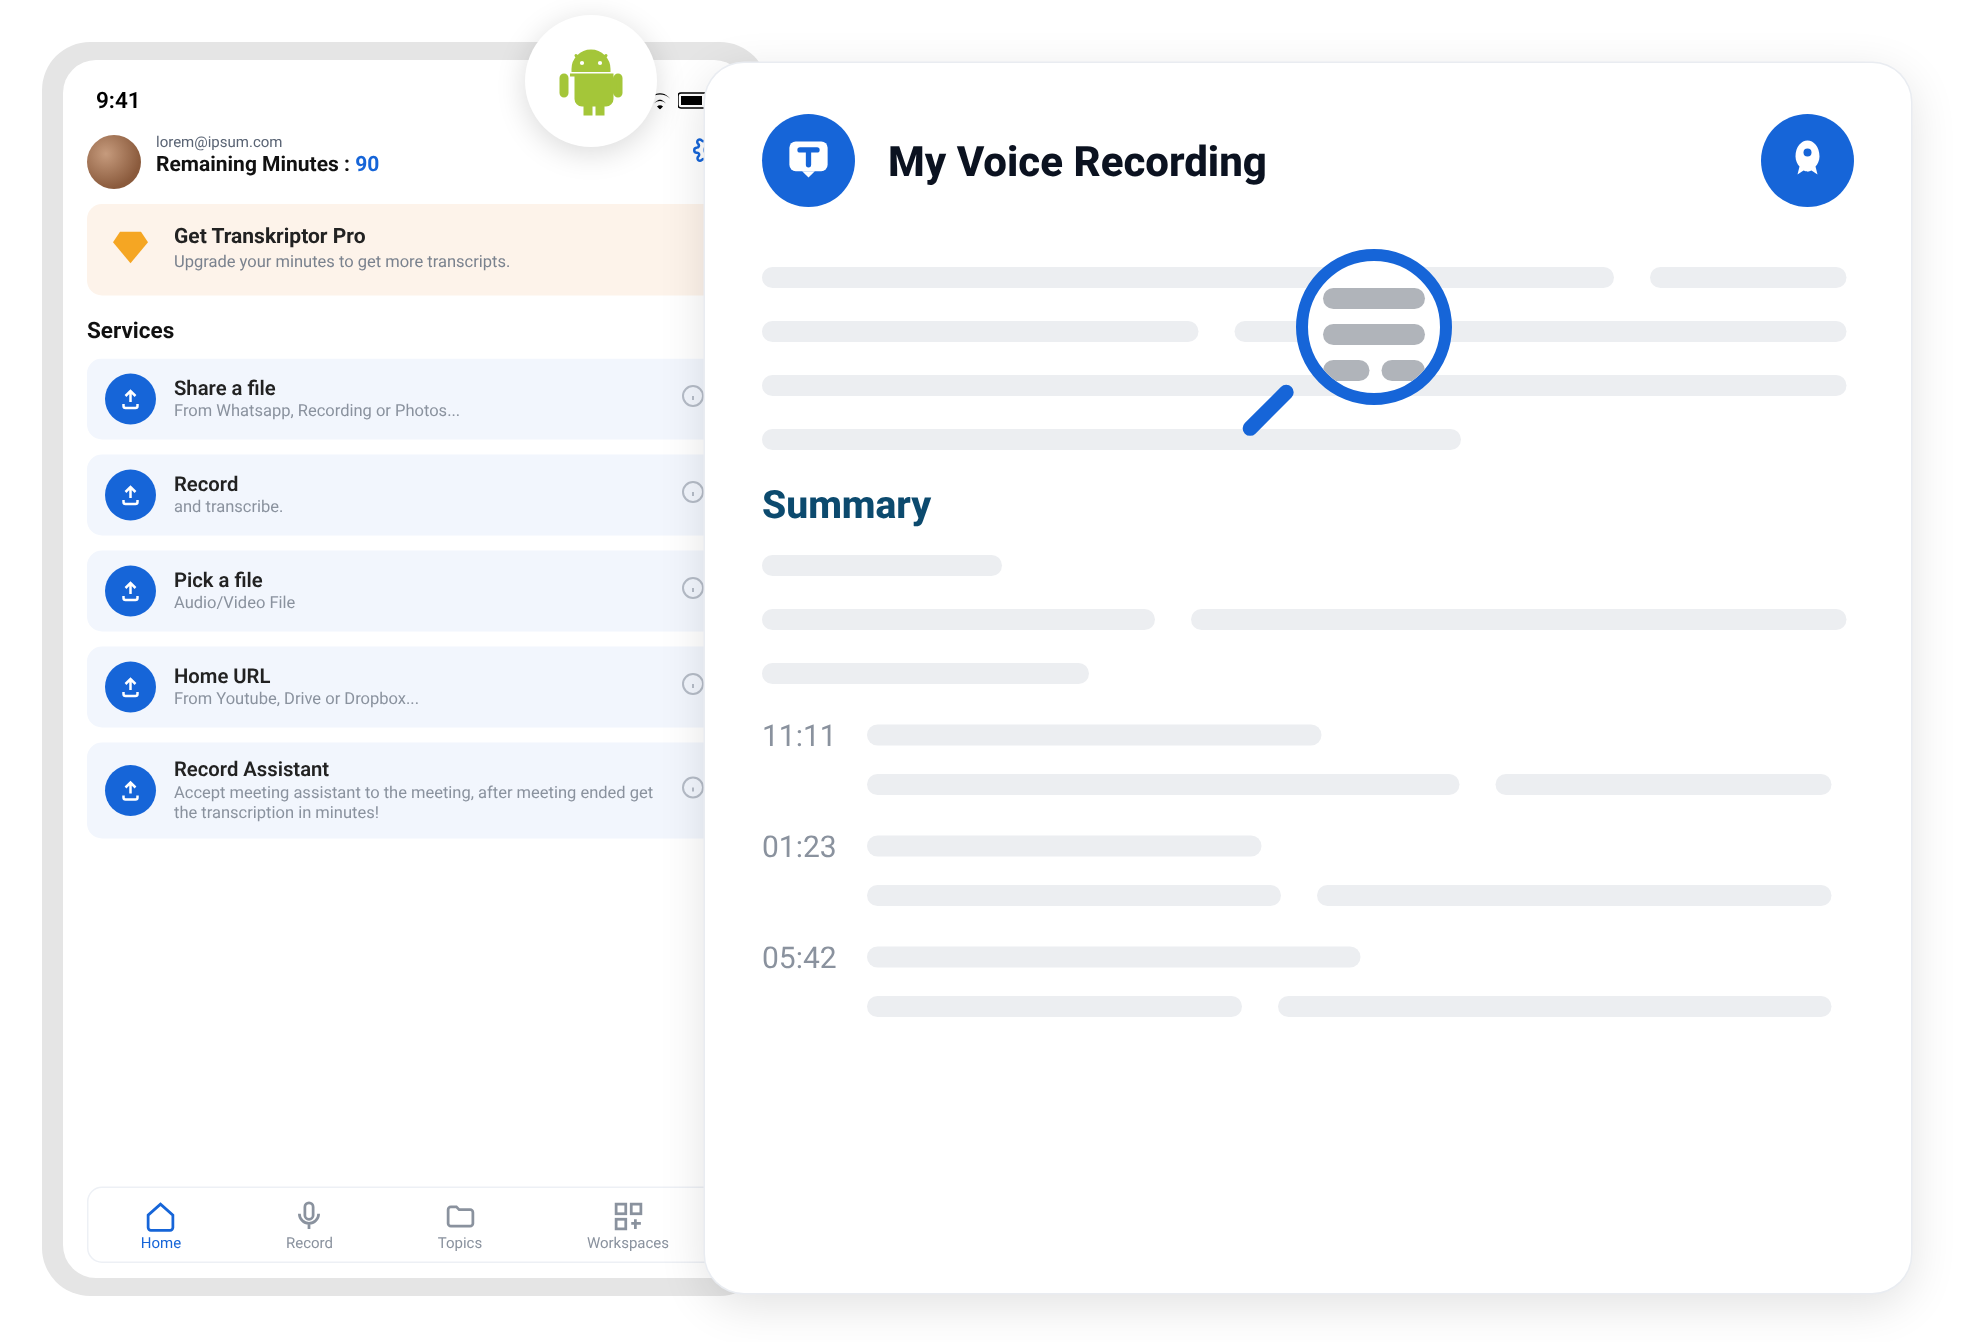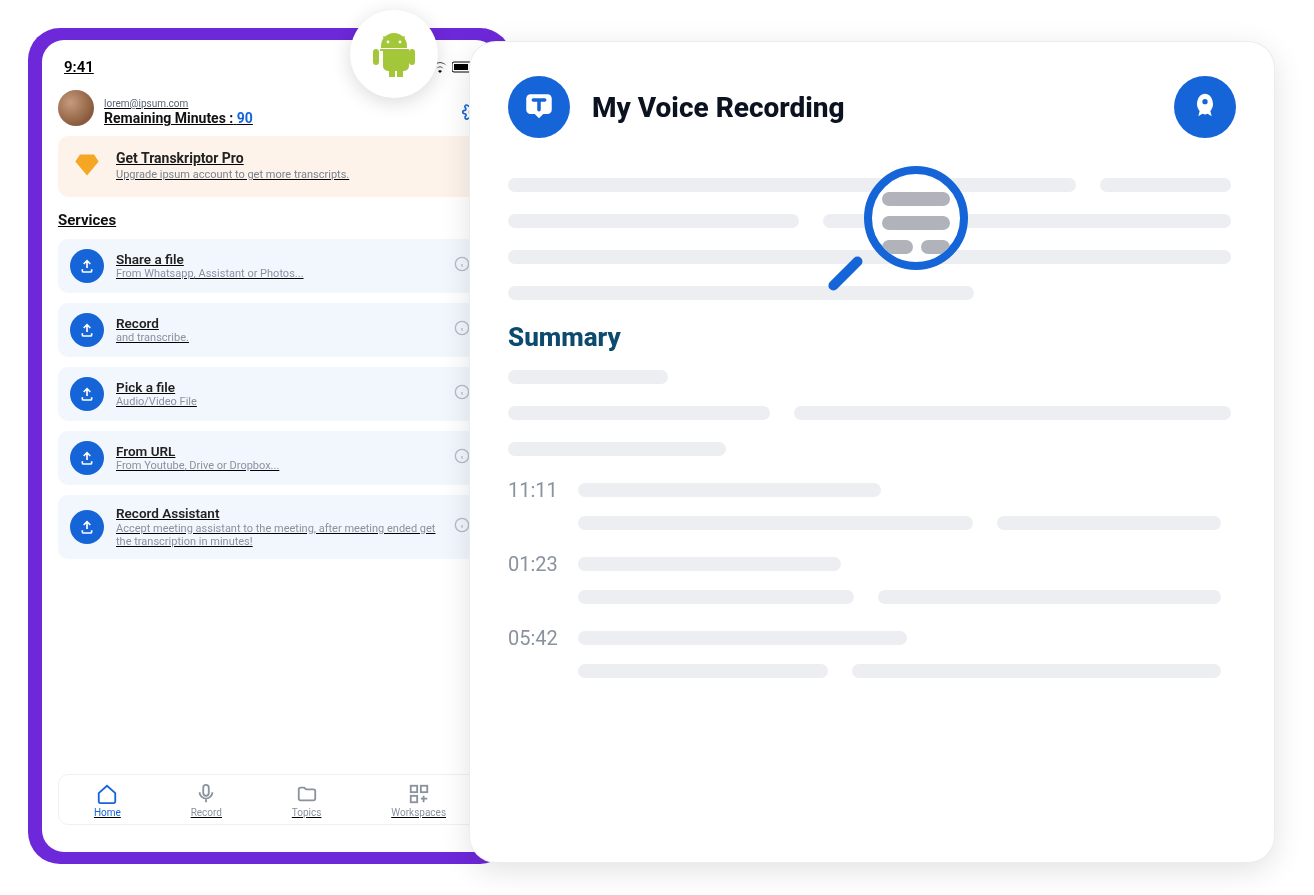--- a/index.html
+++ b/index.html
@@ -10,24 +10,23 @@
     height: 895px;
     position: relative;
   }
   
   .phone-frame {
     position: absolute;
     left: 28px;
     top: 28px;
     width: 484px;
     height: 836px;
-    background: #6d28d9;
+    background: #e5e5e5;
     border-radius: 32px;
     padding: 12px 14px;
-    text-decoration: underline;
   }
   .phone-screen {
     width: 100%;
     height: 100%;
     background: #fff;
     border-radius: 22px;
     padding: 14px 16px 0 16px;
     display: flex;
     flex-direction: column;
     overflow: hidden;
@@ -38,21 +37,21 @@
     justify-content: space-between;
     align-items: center;
     font-size: 15px;
     font-weight: 600;
     color: #000;
     padding: 4px 6px 10px 6px;
   }
   .status-right { display:flex; gap:4px; align-items:center; }
   .profile-row {
     display:flex;
-    align-items:flex-end;
+    align-items:flex-start;
     gap:10px;
     padding: 4px 0 10px 0;
   }
   .avatar {
     width:36px; height:36px; border-radius:50%;
     background: radial-gradient(circle at 35% 35%, #c69b7d 0%, #8a5a3c 70%);
   }
   .profile-text { flex:1; line-height:1.15; }
   .email { font-size:10px; color:#5a6474; }
   .remaining { font-size:14px; font-weight:700; color:#111; }
@@ -90,21 +89,21 @@
     color:#fff;
     flex-shrink:0;
   }
   .svc-text { flex:1; line-height:1.25; }
   .svc-title { font-size:13.5px; font-weight:600; color:#222; }
   .svc-sub { font-size:11px; color:#8a929e; }
   .info-icon { color:#b5bcc7; }
   .tabbar {
     border:1px solid #edf0f5;
     border-radius:10px;
-    margin:12px 0 27px 0;
+    margin:12px 0 10px 0;
     display:flex;
     justify-content:space-around;
     padding:8px 0 6px 0;
   }
   .tab {
     display:flex; flex-direction:column; align-items:center; gap:2px;
     font-size:10px; color:#8a929e;
   }
   .tab.active { color:#1665d8; }
   .tab svg { width:22px; height:22px; }
@@ -207,36 +206,36 @@
     </div>
 
     <div class="promo">
       <div class="promo-icon">
         <svg width="28" height="28" viewBox="0 0 24 24" fill="currentColor">
             <path d="M6 3h12l4 6-10 12L2 9l4-6z"></path>
           </svg>
       </div>
       <div>
         <div class="promo-title">Get Transkriptor Pro</div>
-        <div class="promo-sub">Upgrade ipsum account to get more transcripts.</div>
+        <div class="promo-sub">Upgrade your minutes to get more transcripts.</div>
       </div>
     </div>
 
     <div class="section-title">Services</div>
 
     <div class="services">
       <div class="service-card">
         <div class="svc-icon">
             <svg width="16" height="16" viewBox="0 0 24 24" fill="none" stroke="currentColor" stroke-width="2.5">
               <path d="M12 15V4M7 9l5-5 5 5M5 17v2a2 2 0 0 0 2 2h10a2 2 0 0 0 2-2v-2"></path>
             </svg>
           </div>
         <div class="svc-text">
             <div class="svc-title">Share a file</div>
-            <div class="svc-sub">From Whatsapp, Assistant or Photos...</div>
+            <div class="svc-sub">From Whatsapp, Recording or Photos...</div>
           </div>
         <span class="info-icon"><svg width="16" height="16" viewBox="0 0 24 24" fill="none" stroke="currentColor" stroke-width="2">
               <circle cx="12" cy="12" r="10"></circle>
               <line x1="12" y1="16" x2="12" y2="12"></line>
               <line x1="12" y1="8" x2="12" y2="8"></line>
             </svg></span>
       </div>
       <div class="service-card">
         <div class="svc-icon">
             <svg width="16" height="16" viewBox="0 0 24 24" fill="none" stroke="currentColor" stroke-width="2.5">
@@ -269,21 +268,21 @@
               <line x1="12" y1="8" x2="12" y2="8"></line>
             </svg></span>
       </div>
       <div class="service-card">
         <div class="svc-icon">
             <svg width="16" height="16" viewBox="0 0 24 24" fill="none" stroke="currentColor" stroke-width="2.5">
               <path d="M12 15V4M7 9l5-5 5 5M5 17v2a2 2 0 0 0 2 2h10a2 2 0 0 0 2-2v-2"></path>
             </svg>
           </div>
         <div class="svc-text">
-            <div class="svc-title">From URL</div>
+            <div class="svc-title">Home URL</div>
             <div class="svc-sub">From Youtube, Drive or Dropbox...</div>
           </div>
         <span class="info-icon"><svg width="16" height="16" viewBox="0 0 24 24" fill="none" stroke="currentColor" stroke-width="2">
               <circle cx="12" cy="12" r="10"></circle>
               <line x1="12" y1="16" x2="12" y2="12"></line>
               <line x1="12" y1="8" x2="12" y2="8"></line>
             </svg></span>
       </div>
       <div class="service-card">
         <div class="svc-icon">

